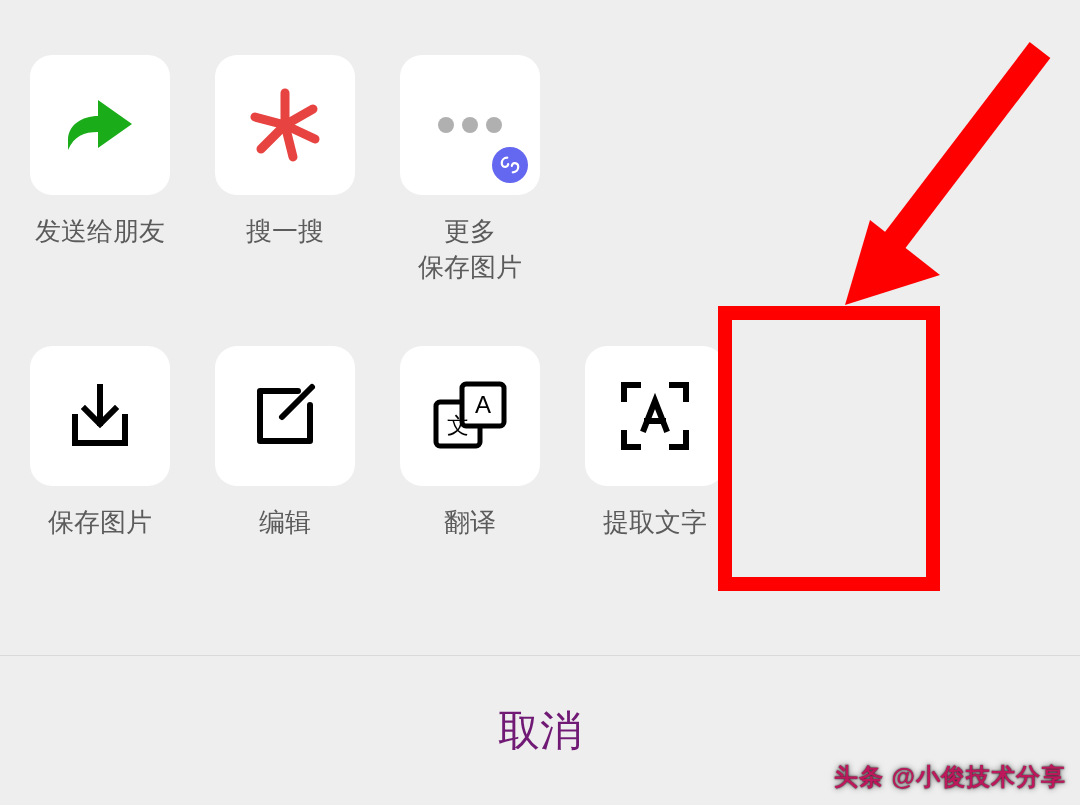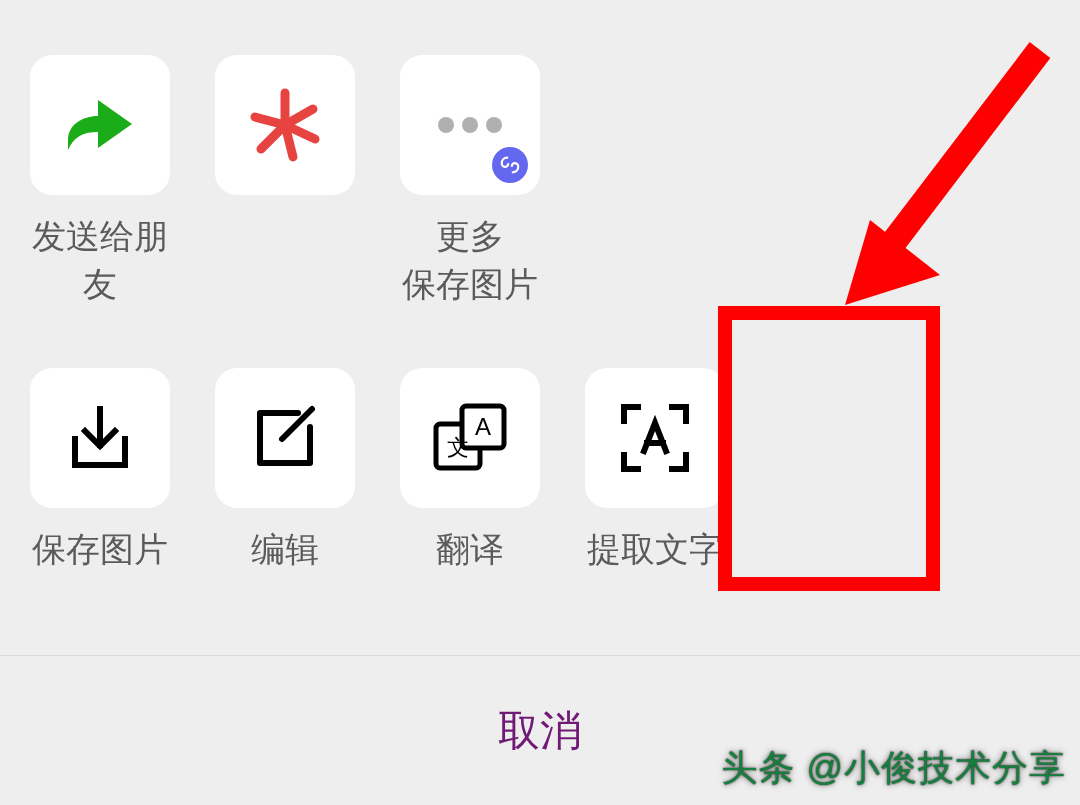--- a/index.html
+++ b/index.html
@@ -38,21 +38,21 @@
       height: 140px;
       background: #ffffff;
       border-radius: 22px;
       display: flex;
       align-items: center;
       justify-content: center;
       position: relative;
     }
     .label {
       margin-top: 18px;
-      font-size: 34px;
+      font-size: 26px;
       color: #5b5b5b;
       text-align: center;
       line-height: 1.4;
       white-space: pre-line;
     }
     .cancel-area {
       position: absolute;
       bottom: 0;
       left: 0;
       right: 0;
@@ -85,24 +85,24 @@
       top: 30px;
       width: 230px;
       height: 280px;
       pointer-events: none;
     }
     
     .watermark {
       position: absolute;
       right: 14px;
       bottom: 12px;
-      font-size: 36px;
-      color: #15803d;
+      font-size: 24px;
+      color: #be185d;
       text-shadow: 0 0 6px rgba(0,0,0,0.6), 0 0 2px rgba(0,0,0,0.9);
-      font-weight: 400;
+      font-weight: 700;
       letter-spacing:1px;
     }
     
     .mini-badge {
       position: absolute;
       right: 12px;
       bottom: 12px;
       width: 36px;
       height: 36px;
       background: #6467ef;
@@ -135,20 +135,21 @@
               <line x1="40" y1="40" x2="40" y2="8"></line>
               <line x1="40" y1="40" x2="68" y2="24"></line>
               <line x1="40" y1="40" x2="70" y2="54"></line>
               <line x1="40" y1="40" x2="48" y2="72"></line>
               <line x1="40" y1="40" x2="16" y2="64"></line>
               <line x1="40" y1="40" x2="10" y2="32"></line>
             </g>
             <circle cx="40" cy="40" r="7" fill="#e74340"></circle>
           </svg>
         </div>
+        <div class="label">搜一搜</div>
       </div>
 
       <div class="item">
         <div class="tile">
           <svg width="66" height="18" viewBox="0 0 66 18">
             <circle cx="9" cy="9" r="8" fill="#b0b0b0"></circle>
             <circle cx="33" cy="9" r="8" fill="#b0b0b0"></circle>
             <circle cx="57" cy="9" r="8" fill="#b0b0b0"></circle>
           </svg>
           <div class="mini-badge">

